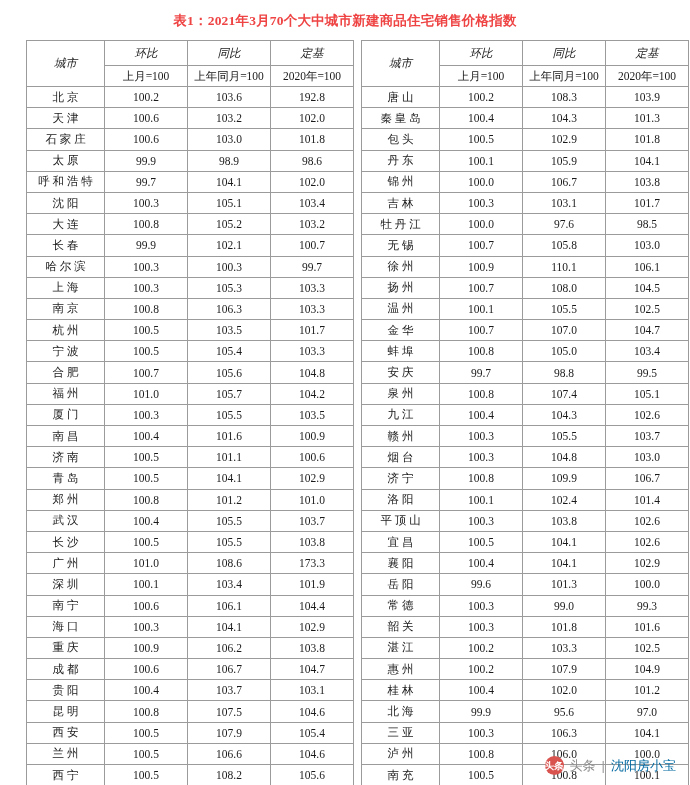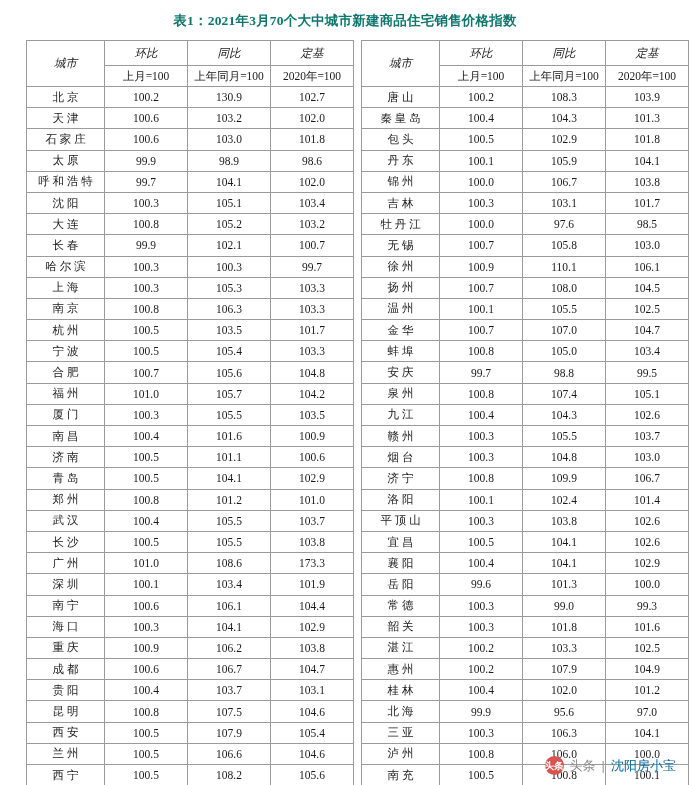--- a/index.html
+++ b/index.html
@@ -21,21 +21,21 @@
     position: relative;
     background: #ffffff;
   }
   .title {
     text-align: center;
     font-size: 13.5px;
     font-weight: bold;
     padding-top: 12px;
     padding-bottom: 10px;
     letter-spacing: 0.2px;
-    color: #0f766e;
+    color: #ef4444;
   }
   .table-wrap {
     padding: 0 26px;
   }
   table.price {
     border-collapse: collapse;
     width: 638px;
     table-layout: fixed;
   }
   table.price td, table.price th {
@@ -140,22 +140,22 @@
           <td>上年同月=100</td>
           <td>2020年=100</td>
           <td>上月=100</td>
           <td>上年同月=100</td>
           <td>2020年=100</td>
         </tr>
 
         <tr class="body-row">
           <td class="city">北 京</td>
           <td class="num">100.2</td>
-          <td class="num">130.9</td>
-          <td class="num">102.7</td>
+          <td class="num">103.6</td>
+          <td class="num">192.8</td>
           <td class="city">唐 山</td>
           <td class="num">100.2</td>
           <td class="num">108.3</td>
           <td class="num">103.9</td>
         </tr>
         <tr class="body-row">
           <td class="city">天 津</td>
           <td class="num">100.6</td>
           <td class="num">103.2</td>
           <td class="num">102.0</td>

